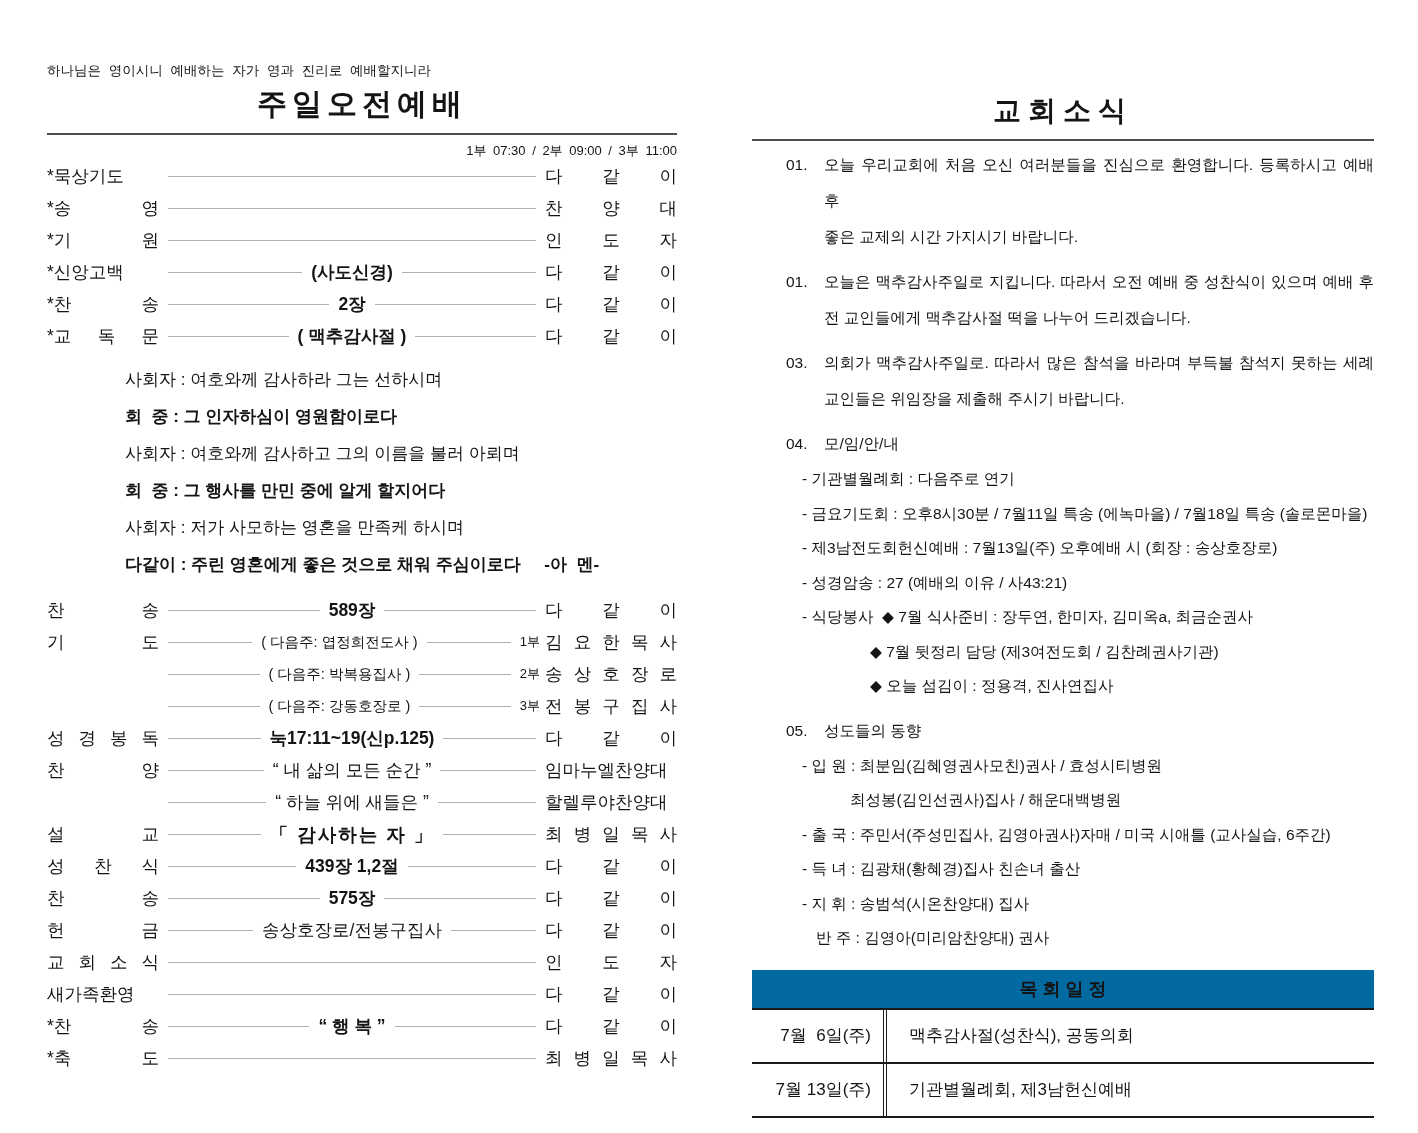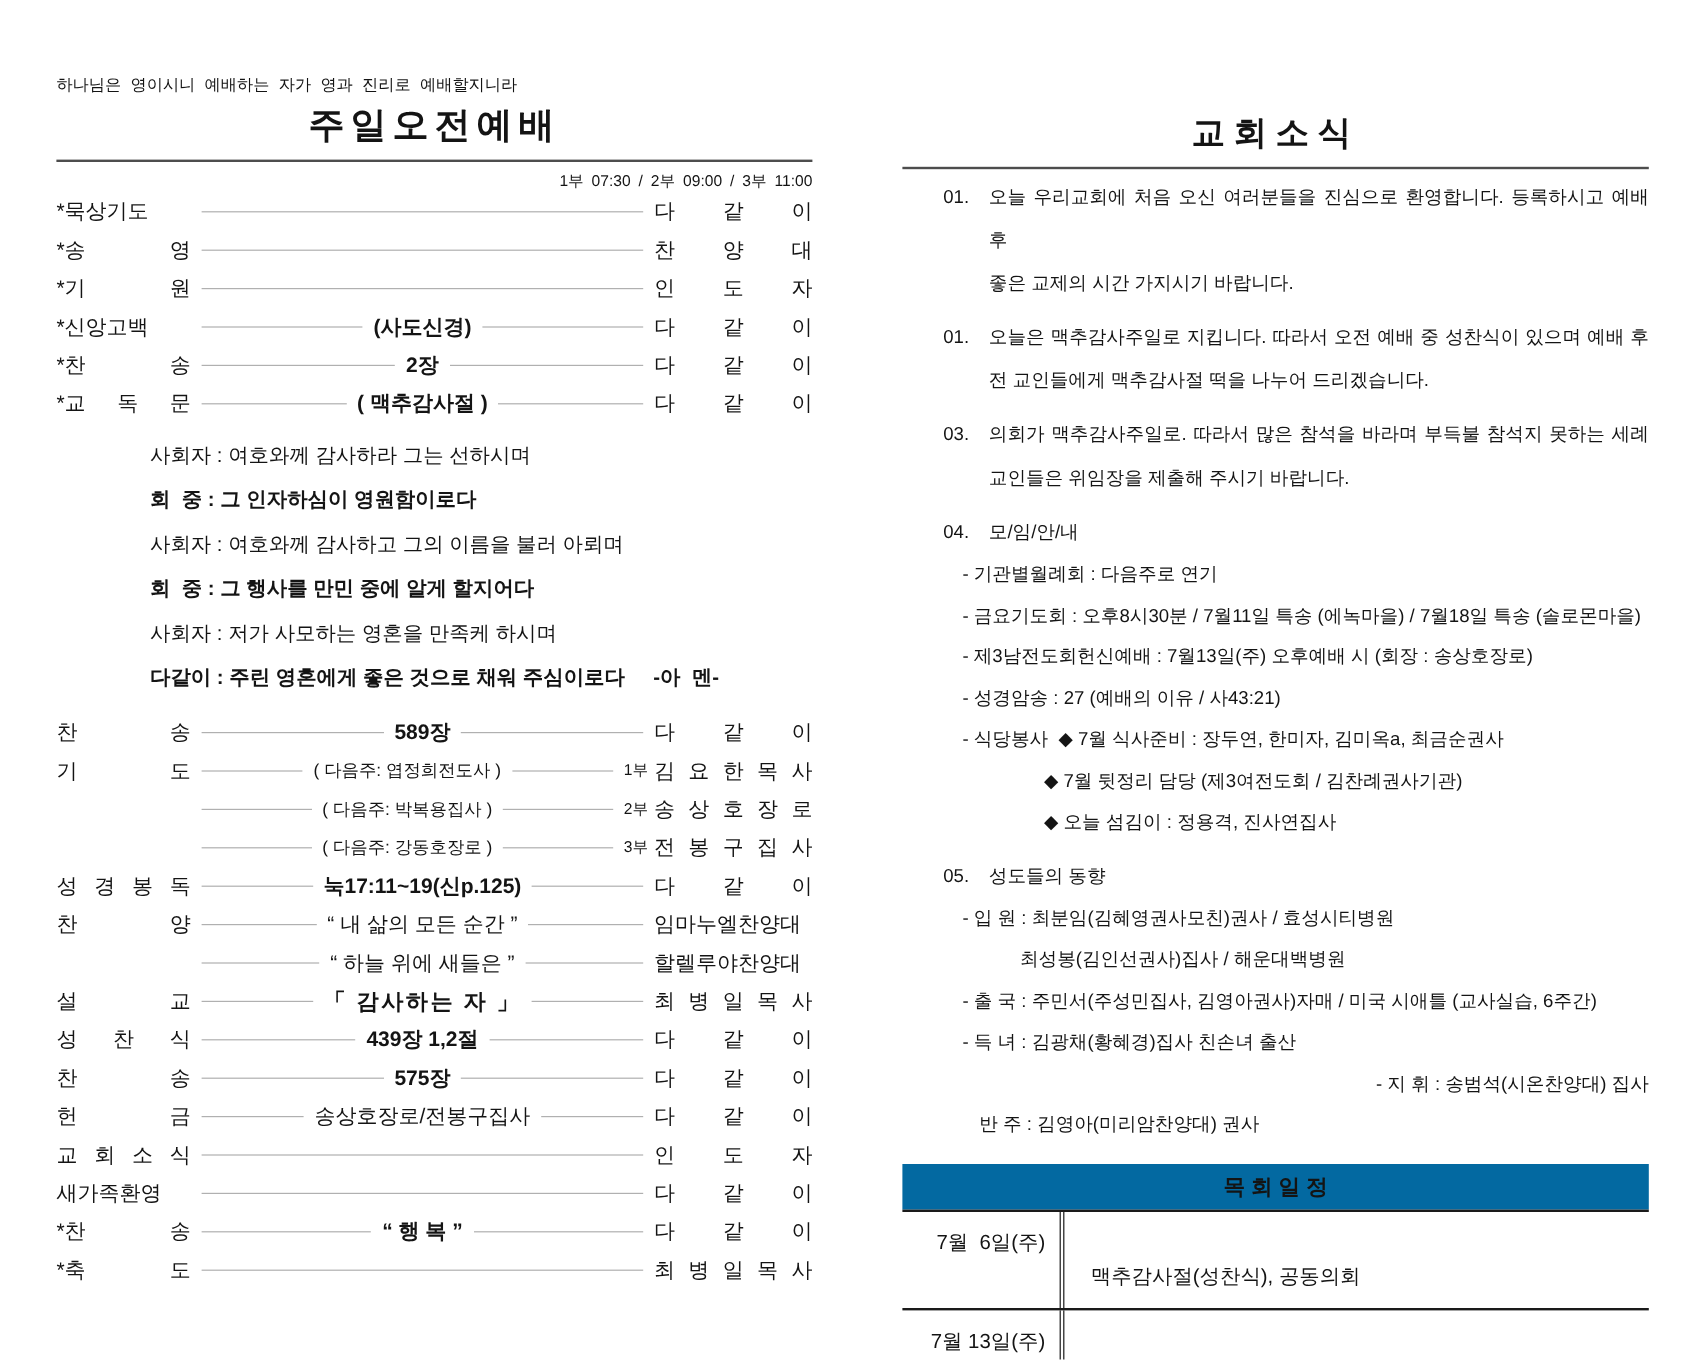--- a/index.html
+++ b/index.html
@@ -43,21 +43,21 @@
   .nl{line-height:36px;}
   .nl.j{text-align:justify;text-align-last:justify;}
   .item{line-height:34.5px;white-space:pre;}
 
   .ptable{margin-top:14px;border-bottom:2px solid #1a1a1a;}
   .pt-head{background:#0369a1;height:38px;line-height:38px;text-align:center;
            font-size:18px;font-weight:700;}
   .pt-row{display:flex;border-top:2px solid #1a1a1a;}
   .pt-date{width:135px;flex:none;text-align:right;padding-right:12px;box-sizing:border-box;
            line-height:52px;font-size:17px;white-space:pre;border-right:4px double #1a1a1a;}
-  .pt-desc{flex:1;padding-left:22px;line-height:52px;font-size:17px;margin-top:28px;}
+  .pt-desc{flex:1;padding-left:22px;line-height:52px;font-size:17px;}
 </style>
 </head>
 <body>
 
 <div class="col leftcol">
   <div class="epigraph">하나님은 영이시니 예배하는 자가 영과 진리로 예배할지니라</div>
   <div class="ltitle">주일오전예배</div>
   <div class="hrule"></div>
   <div class="times">1부 07:30 / 2부 09:00 / 3부 11:00</div>
   <div id="order-rows-1">
@@ -265,21 +265,21 @@
           <span class="nnum">05.</span>
           <div class="nbody">
             <div class="nl">성도들의 동향</div>
           </div>
         </div>
         <div class="nitems">
           <div class="item" style="padding-left: 16px;">- 입 원 : 최분임(김혜영권사모친)권사 / 효성시티병원</div>
           <div class="item" style="padding-left: 64px;">최성봉(김인선권사)집사 / 해운대백병원</div>
           <div class="item" style="padding-left: 16px;">- 출 국 : 주민서(주성민집사, 김영아권사)자매 / 미국 시애틀 (교사실습, 6주간)</div>
           <div class="item" style="padding-left: 16px;">- 득 녀 : 김광채(황혜경)집사 친손녀 출산</div>
-          <div class="item" style="padding-left: 16px; text-align: right;">- 지 휘 : 송범석(시온찬양대) 집사</div>
+          <div class="item" style="padding-left: 16px;">- 지 휘 : 송범석(시온찬양대) 집사</div>
           <div class="item" style="padding-left: 30px;">반 주 : 김영아(미리암찬양대) 권사</div>
         </div>
       </div>
     </div>
   <div class="ptable">
     <div class="pt-head">목 회 일 정</div>
     <div id="pt-rows">
         <div class="pt-row">
           <div class="pt-date">7월  6일(주)</div>
           <div class="pt-desc">맥추감사절(성찬식), 공동의회</div>

